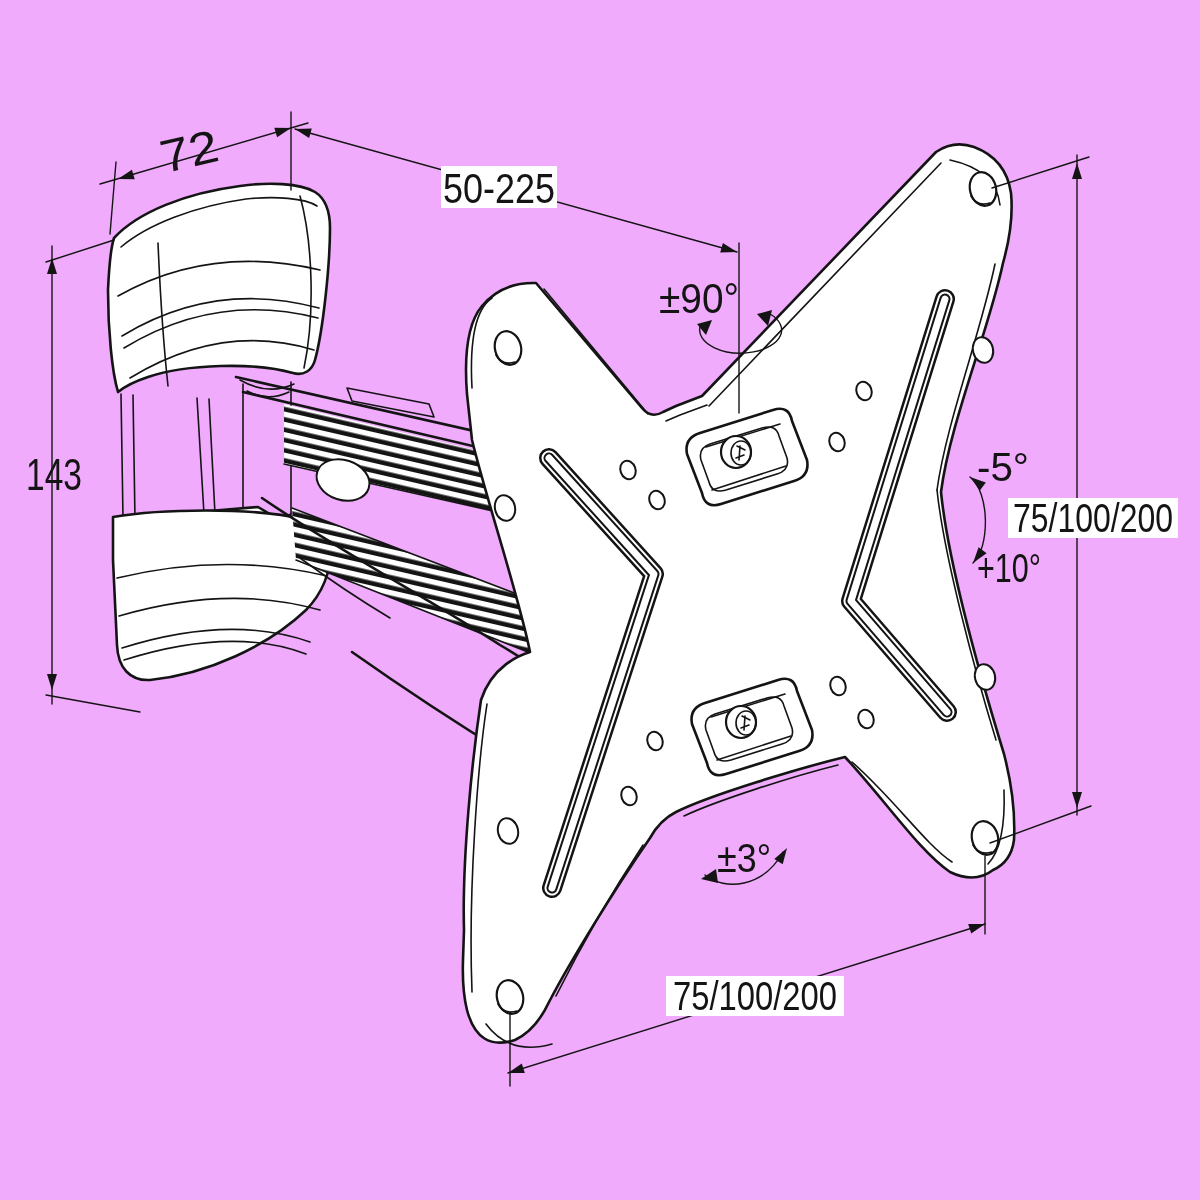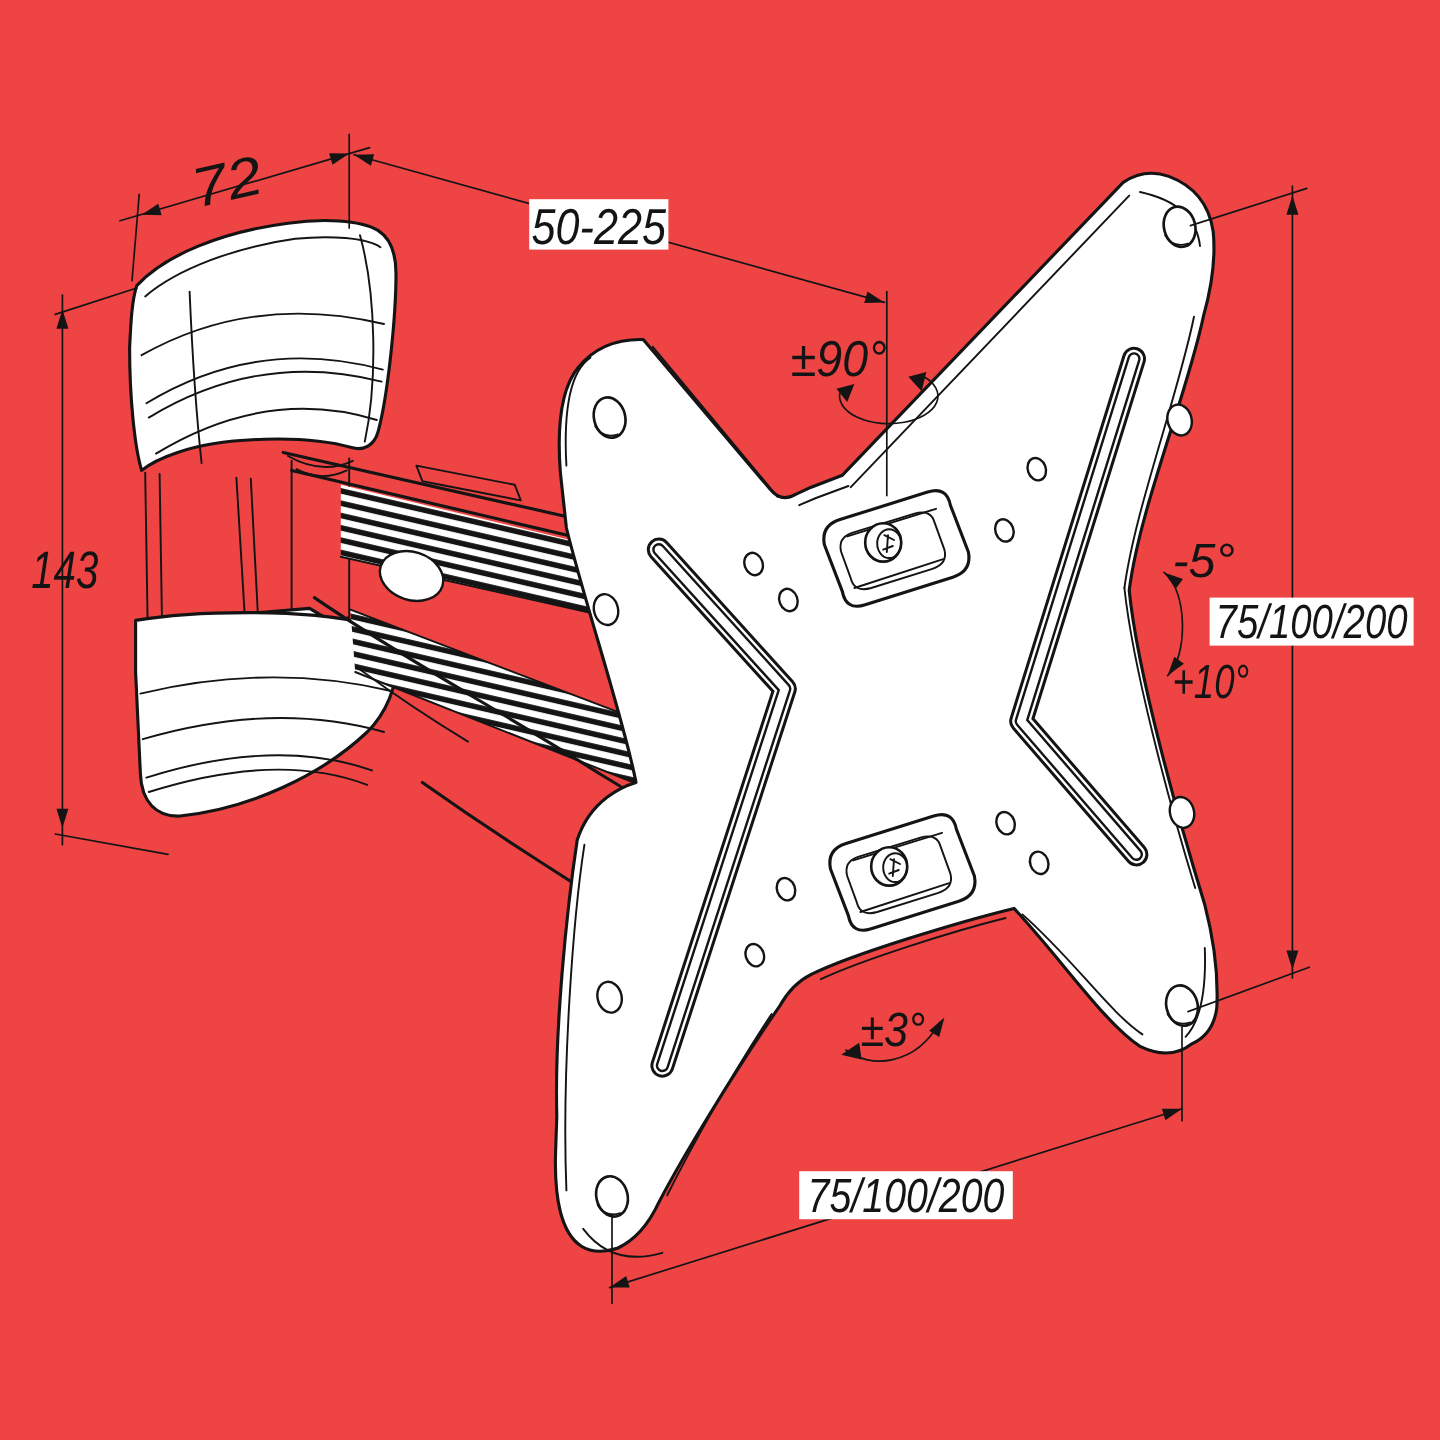--- a/index.html
+++ b/index.html
@@ -1,16 +1,16 @@
 <!DOCTYPE html>
 <html><head>
 <meta charset="utf-8">
 <style>
   html,body{margin:0;padding:0;background:#ffffff;}
-  .stage{width:1200px;height:1200px;position:relative;background:#ef4444;overflow:hidden;font-style:italic;}
+  .stage{width:1200px;height:1200px;position:relative;background:#f0abfc;overflow:hidden;}
   svg{display:block;}
   .dim-text{font-family:"Liberation Sans","DejaVu Sans",sans-serif;fill:#141414;font-weight:400;}
   .t42{font-size:42px;}
   .t46{font-size:46px;}
   .t40{font-size:40px;}
   .t44{font-size:44px;}
   .outline{fill:none;stroke:#141414;stroke-width:2.6;stroke-linecap:round;stroke-linejoin:round;}
   .outline-f{fill:#ffffff;stroke:#141414;stroke-width:2.6;stroke-linejoin:round;}
   .thin{fill:none;stroke:#141414;stroke-width:1.6;stroke-linecap:round;stroke-linejoin:round;}
   .dim{fill:none;stroke:#141414;stroke-width:1.4;stroke-linecap:round;}

